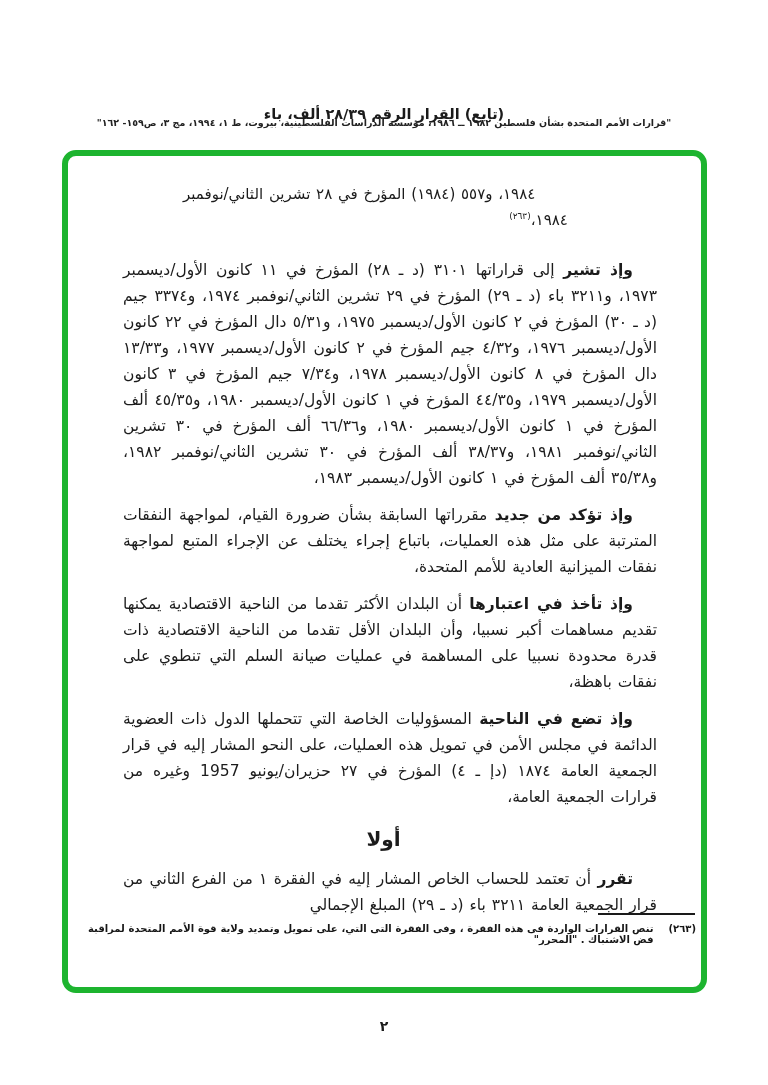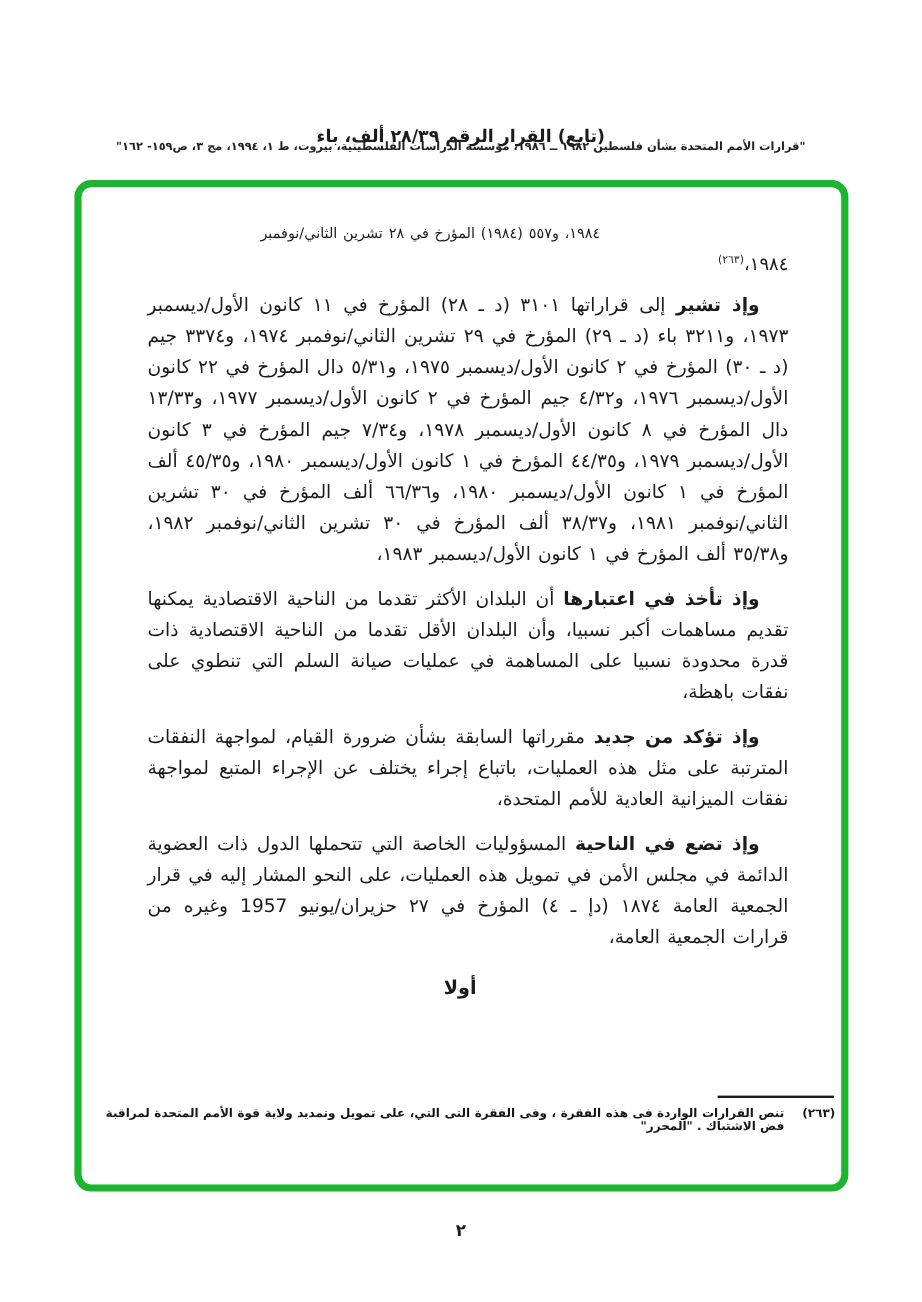--- a/index.html
+++ b/index.html
@@ -18,31 +18,31 @@
   .content-frame{
     position:absolute;left:62px;top:150px;width:633px;height:831px;
     border:6px solid #1db42f;border-radius:14px;background:#fff;
   }
   .text-column{
     position:absolute;left:110px;top:181px;width:547px;
     direction:rtl;text-align:justify;font-size:15.5px;line-height:26px;
     word-spacing:1px;
   }
   .cont-line1{
-    text-align:left;margin-left:107px;white-space:nowrap;font-size:12px;
+    text-align:left;margin-left:73px;white-space:nowrap;font-size:15px;
   }
   .cont-line2{
-    text-align:right;margin-left:310px;white-space:nowrap;font-size:15px;
-    margin-bottom:8px;
+    text-align:center;margin-left:310px;white-space:nowrap;font-size:15px;
+    margin-bottom:24px;
   }
   sup.fn-ref{font-size:9px;line-height:0;vertical-align:6px;}
   .para{margin:0 0 11px 13px;text-indent:24px;}
   .para .lead{font-weight:bold;}
   .section-heading{
-    text-align:center;font-weight:bold;font-size:16px;
+    text-align:center;font-weight:bold;font-size:20px;
     margin:16px 0 14px 0;text-indent:0;
   }
   .footnote-rule{
     position:absolute;left:598px;top:913px;width:97px;height:2px;background:#1a1a1a;
   }
   .footnote-line{
     position:absolute;left:88px;top:923px;width:608px;direction:rtl;
     display:flex;gap:15px;font-size:10px;font-weight:bold;color:#161616;
     align-items:flex-start;
   }
@@ -61,28 +61,29 @@
 
 <div class="content-frame"></div>
 
 <div class="text-column">
 
   <div class="cont-line1">١٩٨٤، و٥٥٧ (١٩٨٤) المؤرخ في ٢٨ تشرين الثاني/نوفمبر</div>
   <div class="cont-line2"><span>١٩٨٤،</span><sup class="fn-ref">(٢٦٣)</sup></div>
 
   <p class="para"><span class="lead">وإذ تشير</span><span> إلى قراراتها ٣١٠١ (د ـ ٢٨) المؤرخ في ١١ كانون الأول/ديسمبر ١٩٧٣، و٣٢١١ باء (د ـ ٢٩) المؤرخ في ٢٩ تشرين الثاني/نوفمبر ١٩٧٤، و٣٣٧٤ جيم (د ـ ٣٠) المؤرخ في ٢ كانون الأول/ديسمبر ١٩٧٥، و٥/٣١ دال المؤرخ في ٢٢ كانون الأول/ديسمبر ١٩٧٦، و٤/٣٢ جيم المؤرخ في ٢ كانون الأول/ديسمبر ١٩٧٧، و١٣/٣٣ دال المؤرخ في ٨ كانون الأول/ديسمبر ١٩٧٨، و٧/٣٤ جيم المؤرخ في ٣ كانون الأول/ديسمبر ١٩٧٩، و٤٤/٣٥ المؤرخ في ١ كانون الأول/ديسمبر ١٩٨٠، و٤٥/٣٥ ألف المؤرخ في ١ كانون الأول/ديسمبر ١٩٨٠، و٦٦/٣٦ ألف المؤرخ في ٣٠ تشرين الثاني/نوفمبر ١٩٨١، و٣٨/٣٧ ألف المؤرخ في ٣٠ تشرين الثاني/نوفمبر ١٩٨٢، و٣٥/٣٨ ألف المؤرخ في ١ كانون الأول/ديسمبر ١٩٨٣،</span></p>
 
+  <p class="para"><span class="lead">وإذ تؤكد من جديد</span><span> مقرراتها السابقة بشأن ضرورة القيام، لمواجهة النفقات المترتبة على مثل هذه العمليات، باتباع إجراء يختلف عن الإجراء المتبع لمواجهة نفقات الميزانية العادية للأمم المتحدة،</span></p>
+
   <p class="para"><span class="lead">وإذ تأخذ في اعتبارها</span><span> أن البلدان الأكثر تقدما من الناحية الاقتصادية يمكنها تقديم مساهمات أكبر نسبيا، وأن البلدان الأقل تقدما من الناحية الاقتصادية ذات قدرة محدودة نسبيا على المساهمة في عمليات صيانة السلم التي تنطوي على نفقات باهظة،</span></p>
-
-  <p class="para"><span class="lead">وإذ تؤكد من جديد</span><span> مقرراتها السابقة بشأن ضرورة القيام، لمواجهة النفقات المترتبة على مثل هذه العمليات، باتباع إجراء يختلف عن الإجراء المتبع لمواجهة نفقات الميزانية العادية للأمم المتحدة،</span></p>
 
   <p class="para"><span class="lead">وإذ تضع في الناحية</span><span> المسؤوليات الخاصة التي تتحملها الدول ذات العضوية الدائمة في مجلس الأمن في تمويل هذه العمليات، على النحو المشار إليه في قرار الجمعية العامة ١٨٧٤ (دإ ـ ٤) المؤرخ في ٢٧ حزيران/يونيو 1957 وغيره من قرارات الجمعية العامة،</span></p>
 
   <div class="section-heading">أولا</div>
 
+  <p class="para"><span class="lead">تقرر</span><span> أن تعتمد للحساب الخاص المشار إليه في الفقرة ١ من الفرع الثاني من قرار الجمعية العامة ٣٢١١ باء (د ـ ٢٩) المبلغ الإجمالي</span></p>
 
 </div>
 
 <div class="footnote-rule"></div>
 
 <div class="footnote-line">
   <span class="fn-marker">(٢٦٣)</span>
   <span class="fn-text">تنص القرارات الواردة فى هذه الفقرة ، وفى الفقرة التى التي، على تمويل وتمديد ولاية قوة الأمم المتحدة لمراقبة فض الاشتباك . "المحرر"</span>
 </div>
 

